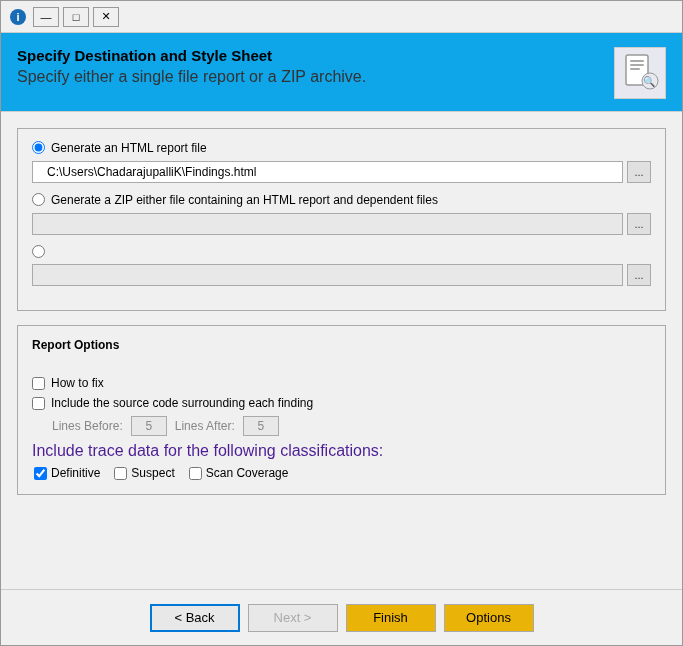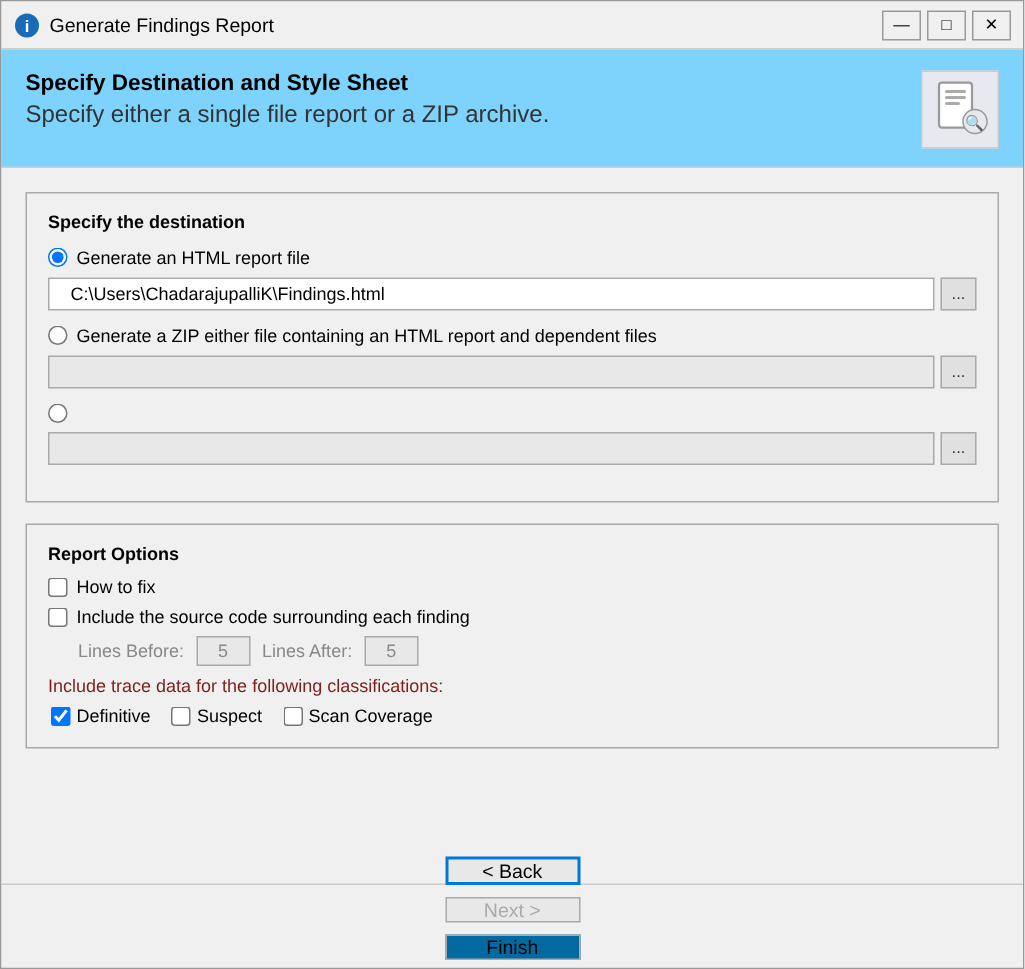--- a/index.html
+++ b/index.html
@@ -49,21 +49,21 @@
       height: 20px;
       background: #f0f0f0;
       border: 1px solid #999;
       cursor: pointer;
       font-size: 11px;
       display: flex;
       align-items: center;
       justify-content: center;
     }
     .header-section {
-      background: #7dd3fc;
+      background: #0ea5e9;
       padding: 14px 16px 12px 16px;
       border-bottom: 1px solid #ccc;
       display: flex;
       align-items: flex-start;
       justify-content: space-between;
     }
     .header-text h2 {
       font-size: 15px;
       font-weight: bold;
       color: #000;
@@ -142,21 +142,21 @@
       font-size: 11px;
       display: flex;
       align-items: center;
       justify-content: center;
       color: #333;
     }
     .section-label {
       font-size: 12px;
       font-weight: bold;
       color: #000;
-      margin-bottom: 8px;
+      margin-bottom: 24px;
     }
     .checkbox-row {
       display: flex;
       align-items: center;
       gap: 6px;
       margin-bottom: 6px;
     }
     .checkbox-row label {
       font-size: 12px;
       color: #000;
@@ -176,22 +176,22 @@
     .lines-row input[type="text"] {
       width: 36px;
       height: 20px;
       border: 1px solid #aaa;
       background: #e8e8e8;
       font-size: 12px;
       text-align: center;
       color: #888;
     }
     .classifications-label {
-      font-size: 12px;
-      color: #7f1d1d;
+      font-size: 16px;
+      color: #4c1d95;
       margin-bottom: 6px;
     }
     .class-row {
       display: flex;
       gap: 14px;
       margin-left: 2px;
     }
     .class-item {
       display: flex;
       align-items: center;
@@ -204,30 +204,29 @@
     }
     .footer {
       border-top: 1px solid #ccc;
       background: #f0f0f0;
       padding: 10px 16px;
       display: flex;
       justify-content: center;
       gap: 8px;
       height: 56px;
       align-items: center;
-      flex-direction: column;
     }
     .footer-btn {
       height: 28px;
       min-width: 90px;
       padding: 0 16px;
       font-size: 13px;
       cursor: pointer;
       border: 1px solid #aaa;
-      background: #0369a1;
+      background: #eab308;
       color: #000;
       display: flex;
       align-items: center;
       justify-content: center;
     }
     .footer-btn.primary {
       border: 2px solid #0078d7;
       background: #e8e8e8;
     }
     .footer-btn:disabled {
@@ -243,21 +242,20 @@
 
 <div class="window">
 
   <div class="title-bar">
     <span class="title-bar-icon">
       <svg width="18" height="18" viewBox="0 0 18 18">
         <circle cx="9" cy="9" r="8" fill="#1a6bb5"></circle>
         <text x="9" y="13" text-anchor="middle" fill="white" font-size="11" font-weight="bold">i</text>
       </svg>
     </span>
-    <span class="title-bar-text">Generate Findings Report</span>
     <div class="title-bar-controls">
       <button class="title-btn">—</button>
       <button class="title-btn">□</button>
       <button class="title-btn">✕</button>
     </div>
   </div>
 
   <div class="header-section">
     <div class="header-text">
       <h2>Specify Destination and Style Sheet</h2>
@@ -271,21 +269,20 @@
         <rect x="10" y="15" width="10" height="2" rx="1" fill="#aaa"></rect>
         <circle cx="30" cy="28" r="8" fill="#e8e8f0" stroke="#999" stroke-width="1"></circle>
         <text x="30" y="32" text-anchor="middle" font-size="10" fill="#555">🔍</text>
       </svg>
     </div>
   </div>
 
   <div class="content">
 
     <div class="group-box">
-      <div class="group-label">Specify the destination</div>
 
       <div class="radio-row">
         <input type="radio" name="dest" id="opt1" checked="" style="">
         <label for="opt1">Generate an HTML report file</label>
       </div>
       <div class="input-row">
         <input type="text" id="html-path" value="C:\Users\ChadarajupalliK\Findings.html" style="">
         <button class="browse-btn">...</button>
       </div>
 

